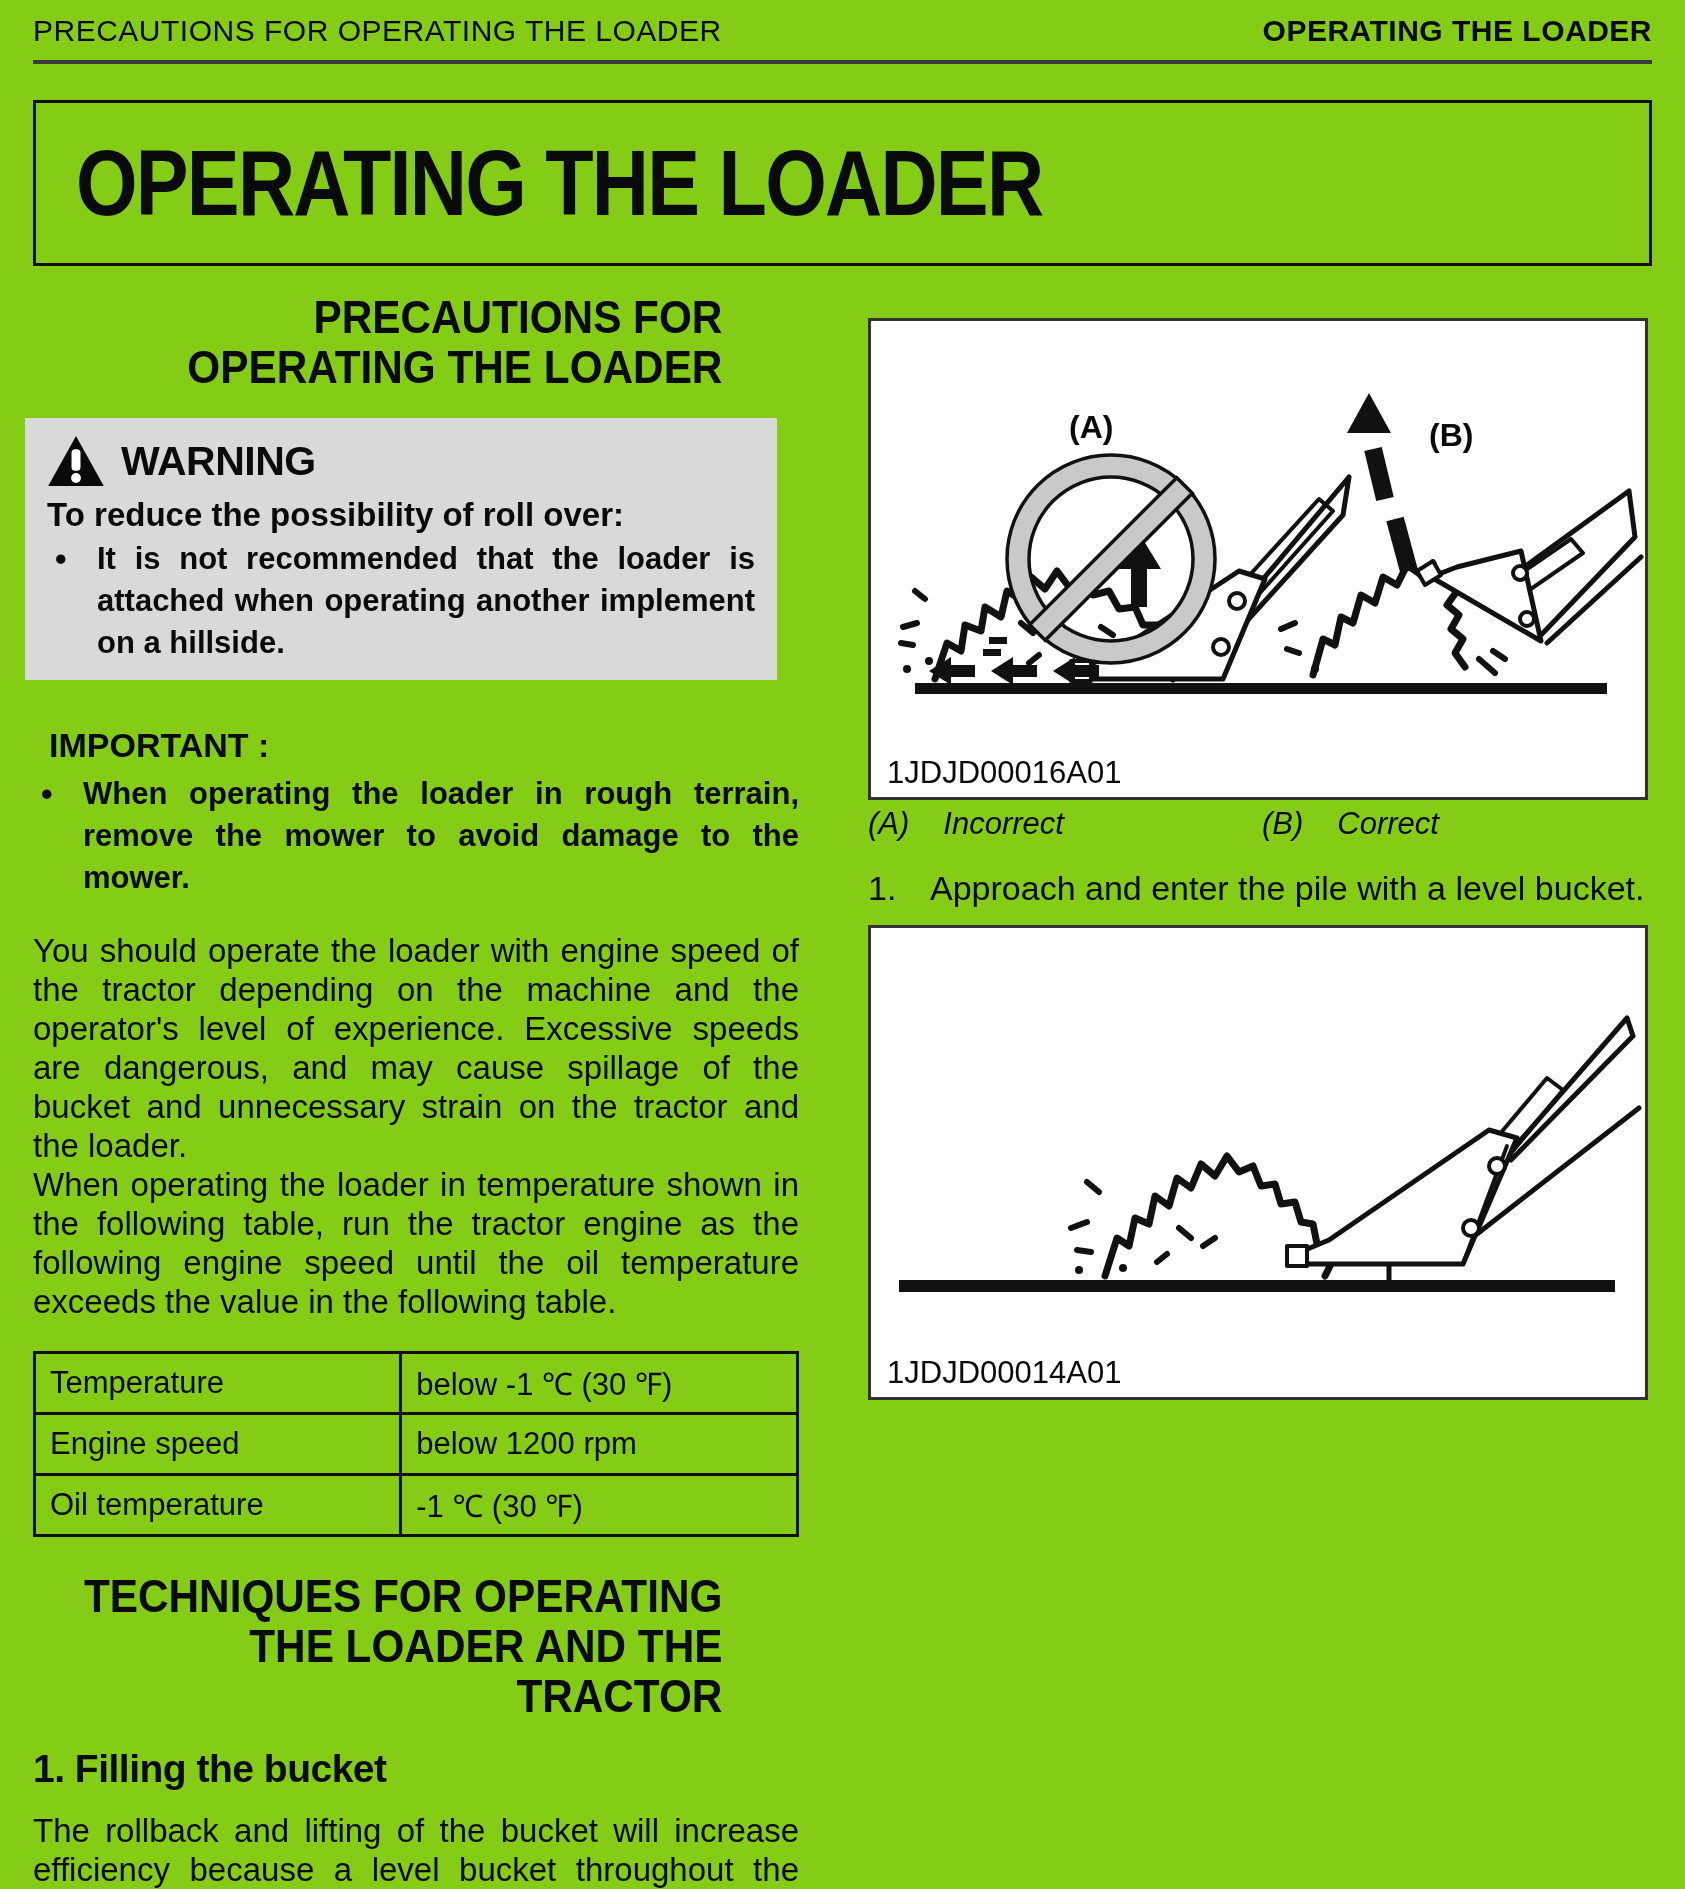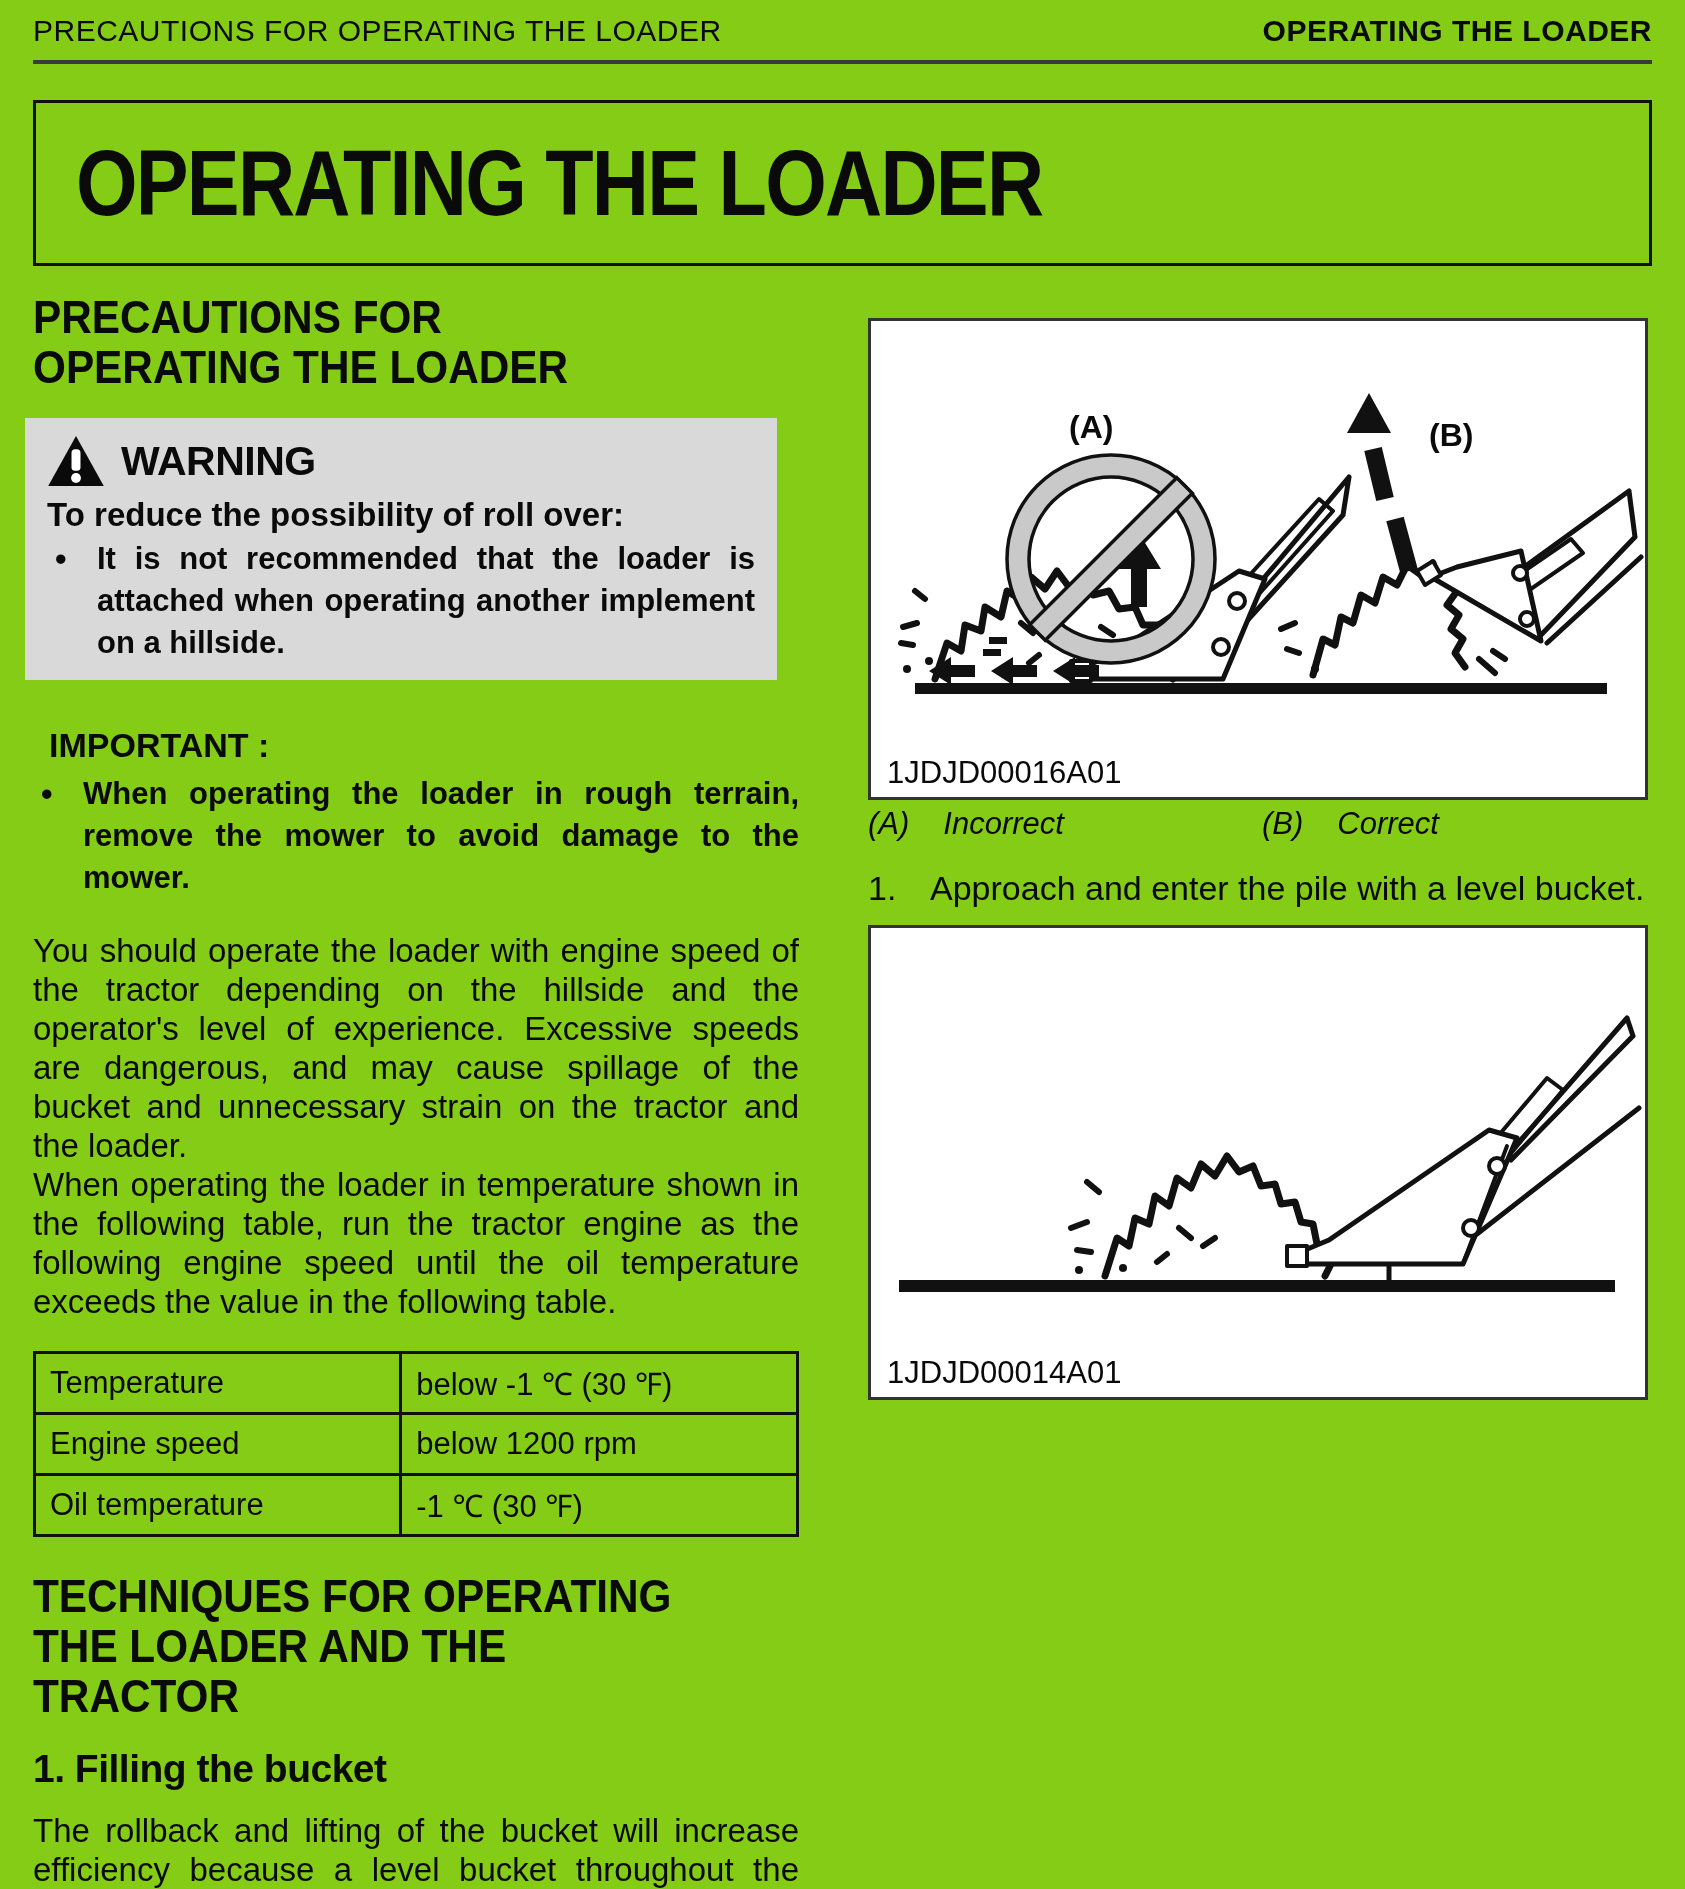--- a/index.html
+++ b/index.html
@@ -14,21 +14,21 @@
   .header-rule{position:absolute;left:33px;right:33px;top:60px;border-top:4px solid #3a3a3a;}
   
   .title-box{position:absolute;left:33px;right:33px;top:100px;height:160px;border:3px solid #111;}
   .title-text{
     position:absolute;left:40px;top:50%;transform:translateY(-50%) scaleX(.86);
     transform-origin:left center;white-space:nowrap;
     font-size:92px;font-weight:bold;letter-spacing:-2px;
   }
   
   .col-left{position:absolute;left:33px;top:292px;width:766px;}
-  .sec{margin:0 0 26px 0;}
+  .sec{margin:0 0 26px 0;text-align:right;}
   .sec-line{font-size:47px;font-weight:bold;line-height:50px;transform:scaleX(.9);
     transform-origin:left top;white-space:nowrap;}
   .warnbox{background:#d9d9d9;margin:0 0 46px -8px;padding:14px 22px 16px 22px;width:752px;box-sizing:border-box;}
   .warnhead{display:flex;align-items:center;height:58px;margin-bottom:4px;}
   .warn-icon{width:58px;height:52px;margin-right:16px;flex:0 0 auto;}
   .warn-word{font-size:41px;font-weight:bold;letter-spacing:-.5px;}
   .warn-lead{font-size:33px;font-weight:bold;line-height:42px;}
   .bullet-row{display:flex;margin-top:2px;}
   .bullet-dot{width:42px;flex:0 0 auto;font-size:33px;line-height:42px;font-weight:bold;text-align:left;padding-left:8px;}
   .bullet-text{flex:1;font-size:31px;line-height:42px;font-weight:bold;text-align:justify;}
@@ -94,21 +94,21 @@
     </div>
 
     <div class="imp-wrap">
       <div class="imp-label">IMPORTANT :</div>
       <div class="bullet-row">
         <span class="bullet-dot">•</span>
         <div class="bullet-text">When operating the loader in rough terrain, remove the mower to avoid damage to the mower.</div>
       </div>
     </div>
 
-    <p class="body-para">You should operate the loader with engine speed of the tractor depending on the hillside and the operator's level of experience. Excessive speeds are dangerous, and may cause spillage of the bucket and unnecessary strain on the tractor and the loader.</p>
+    <p class="body-para">You should operate the loader with engine speed of the tractor depending on the machine and the operator's level of experience. Excessive speeds are dangerous, and may cause spillage of the bucket and unnecessary strain on the tractor and the loader.</p>
     <p class="body-para">When operating the loader in temperature shown in the following table, run the tractor engine as the following engine speed until the oil temperature exceeds the value in the following table.</p>
 
     <table class="spec-table">
       <tbody>
         <tr>
           <td class="c1">Temperature</td>
           <td>below -1 ℃ (30 ℉)</td>
         </tr>
         <tr>
           <td class="c1">Engine speed</td>

